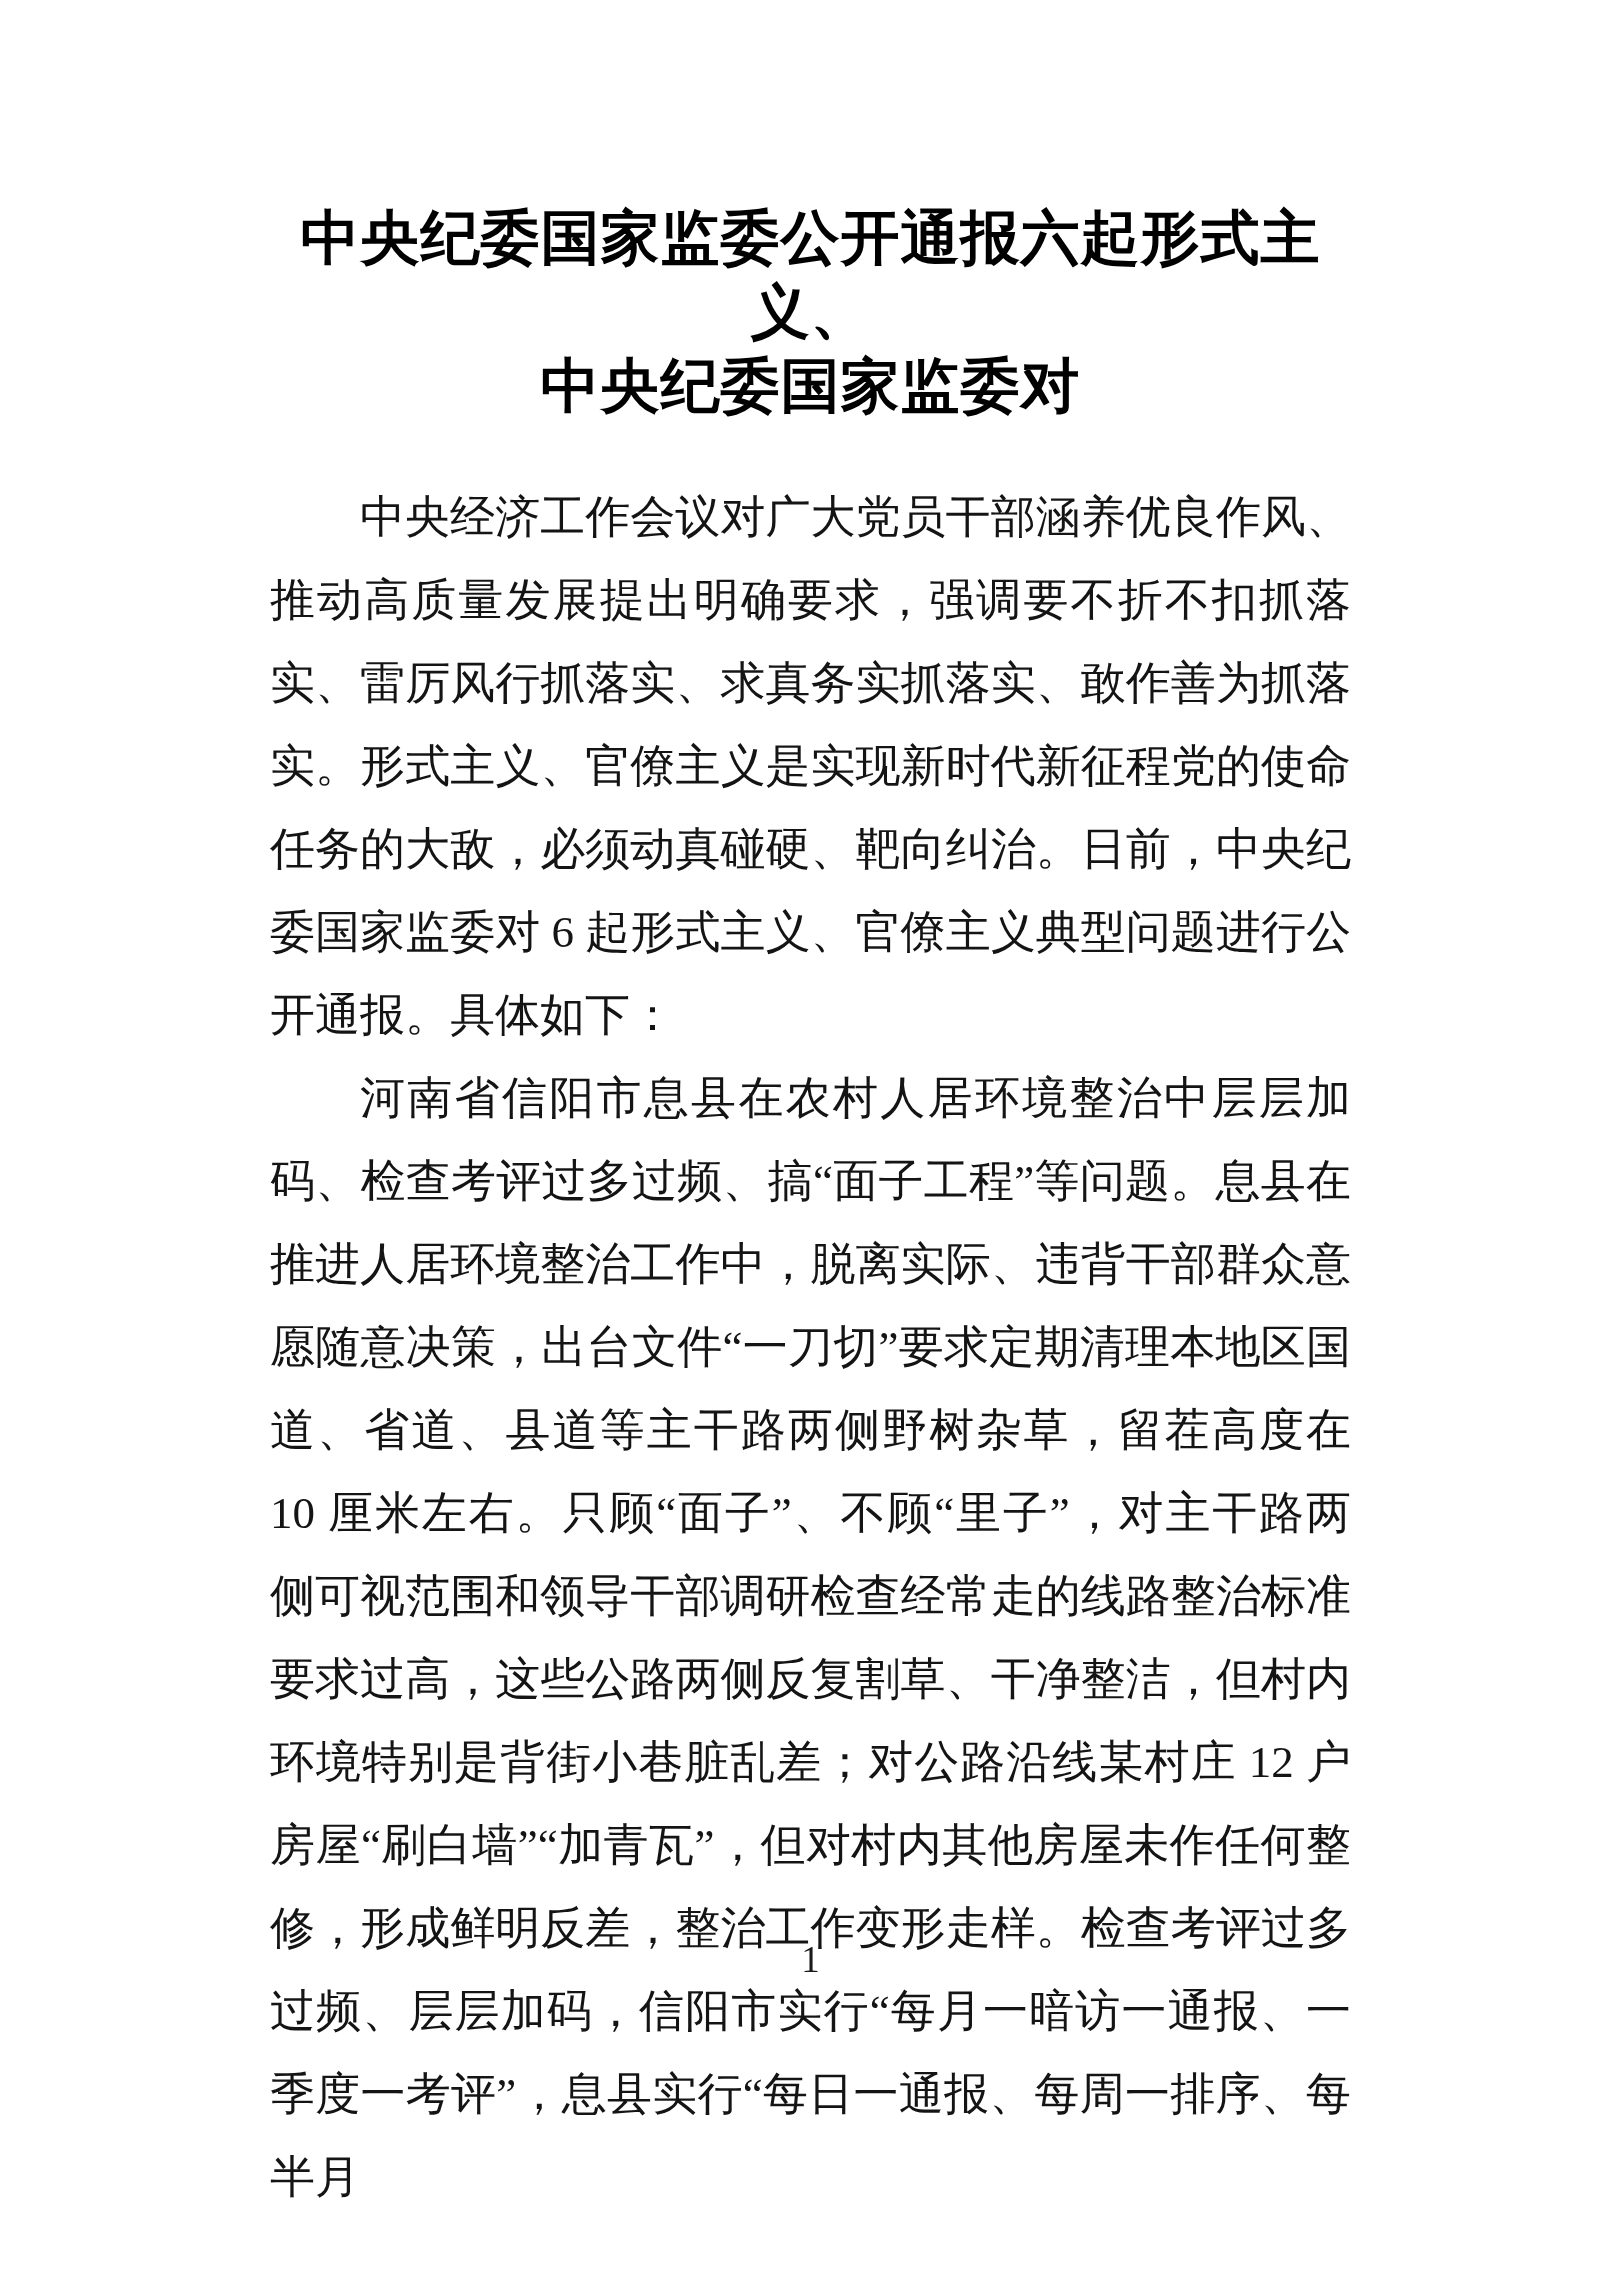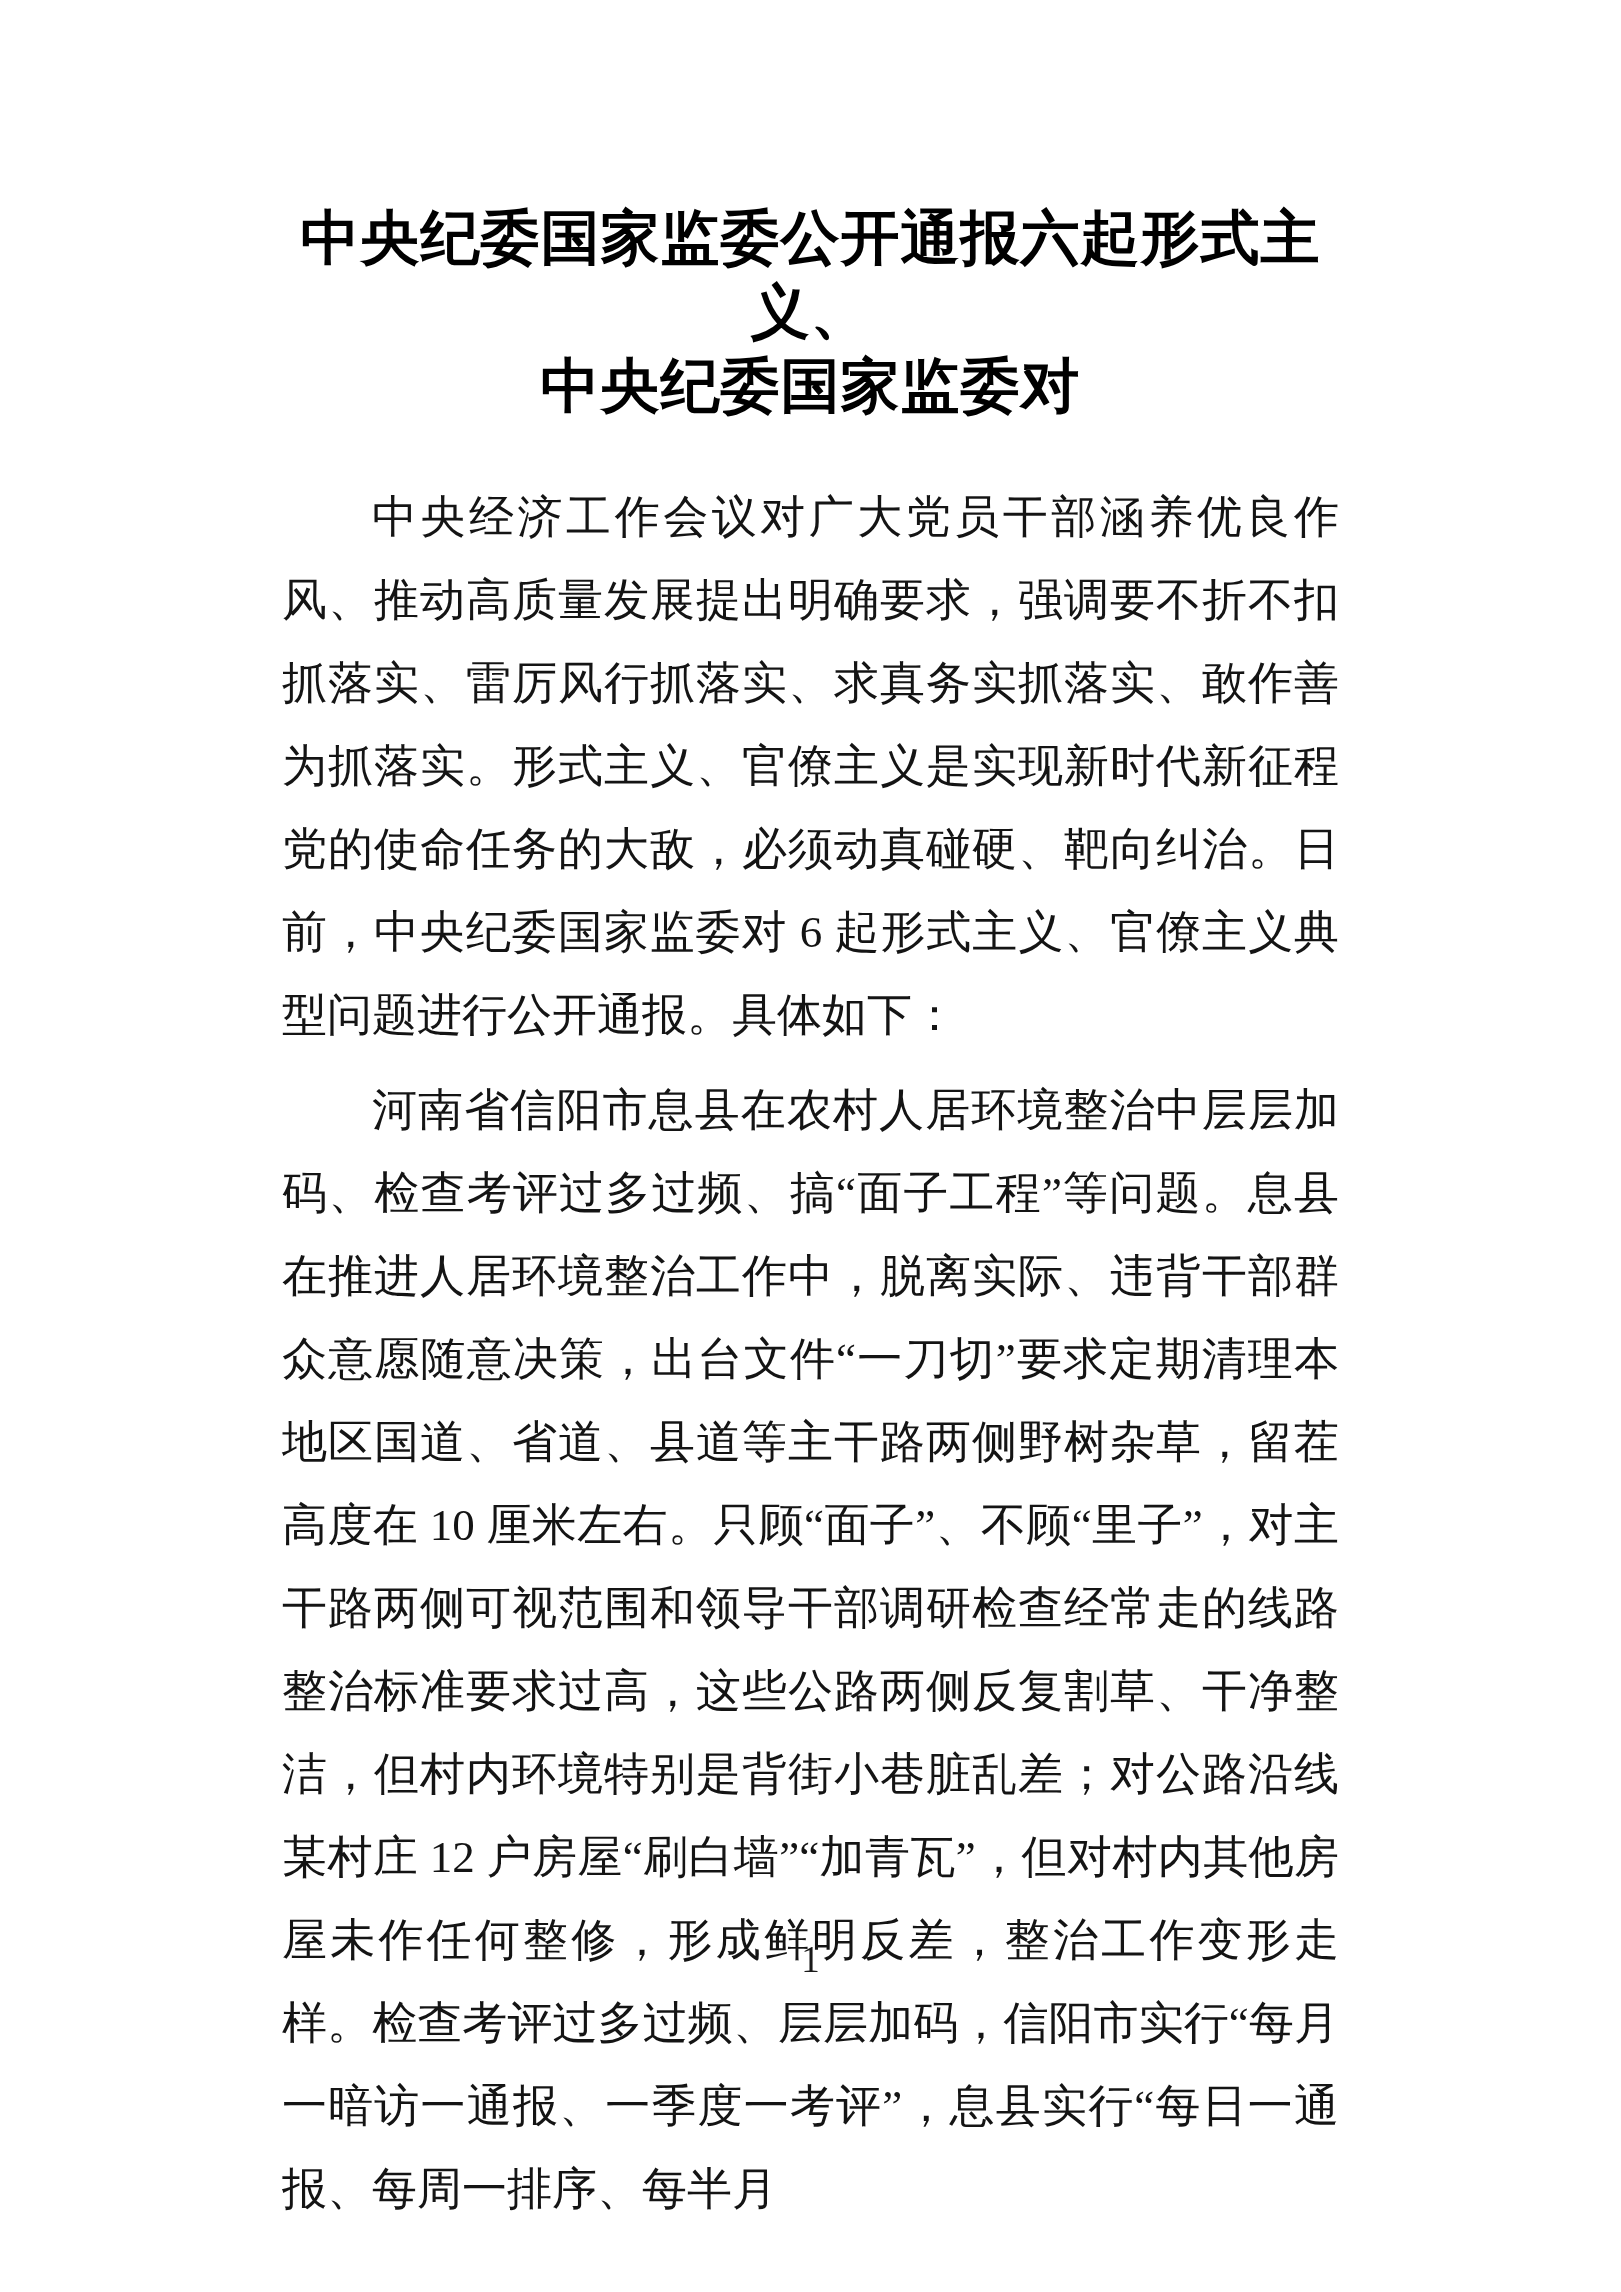--- a/index.html
+++ b/index.html
@@ -23,21 +23,21 @@
     font-family: "Liberation Sans", "DejaVu Sans", sans-serif;
     font-weight: 700;
     color: #000000;
     text-align: center;
     font-size: 59px;
     line-height: 74px;
     margin: 0 0 53px 0;
     letter-spacing: 1px;
   }
   .doc-body p {
-    margin: 12px;
+    margin: 0;
     font-size: 45px;
     line-height: 83px;
     text-indent: 2em;
     text-align: justify;
     color: #141414;
   }
   .page-footer {
     position: absolute;
     left: 0;
     right: 0;

